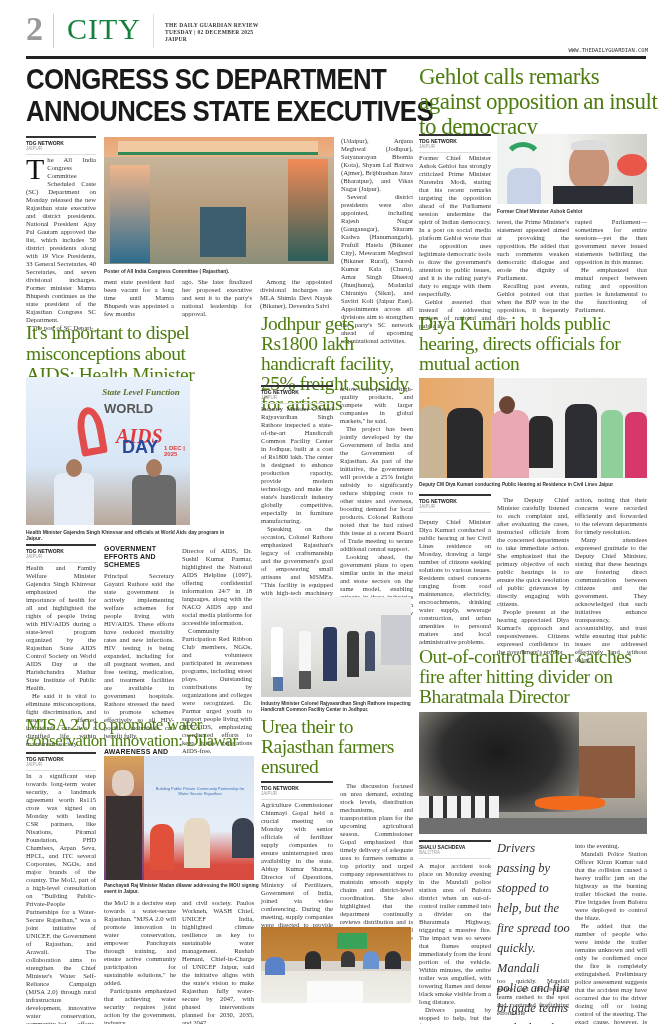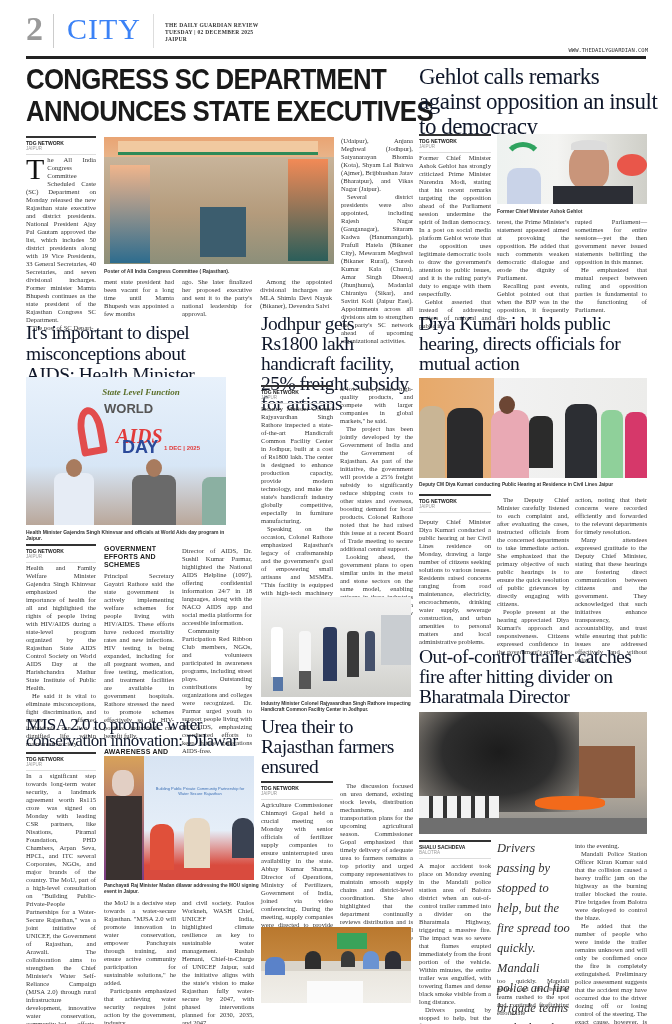--- a/index.html
+++ b/index.html
@@ -1,26 +1,26 @@
 <!DOCTYPE html>
 <html><head>
 <meta charset="utf-8">
 <style>
 *{box-sizing:border-box;margin:0;padding:0}
 body{width:672px;height:1024px;background:#fff;position:relative;overflow:hidden;color:#222;font-family:"DejaVu Serif",serif}
 .abs{position:absolute}
 .masthead-num{left:26px;top:12px;font-family:"Liberation Serif",serif;font-size:34px;font-weight:700;color:#9a9a9a;line-height:34px}
 .masthead-sep{left:53px;top:14px;width:1px;height:34px;background:#ccc}
-.masthead-city{left:67px;top:12px;font-family:"Liberation Serif",serif;font-size:30px;color:#3b82f6;line-height:34px;letter-spacing:1px}
+.masthead-city{left:67px;top:12px;font-family:"Liberation Serif",serif;font-size:30px;color:#15803d;line-height:34px;letter-spacing:1px}
 .masthead-sep2{left:153px;top:14px;width:1px;height:34px;background:#ddd}
 .masthead-info{left:165px;top:22px;font-family:"Liberation Serif",serif;font-size:5.5px;font-weight:700;color:#333;line-height:7px;letter-spacing:.3px}
 .masthead-url{right:24px;top:47px;font-family:"DejaVu Sans Mono",monospace;font-size:5.5px;color:#333}
 .masthead-rule{left:26px;top:56px;width:620px;height:3px;background:#222}
 .head-cond{font-family:"Liberation Sans",sans-serif;font-weight:700;font-size:30px;line-height:30px;color:#1a1a1a;letter-spacing:-0.8px;transform:scaleX(.86);transform-origin:left top;white-space:nowrap}
-.head-serif{font-family:"Liberation Serif",serif;color:#0f172a;letter-spacing:-0.5px}
+.head-serif{font-family:"Liberation Serif",serif;color:#4d7c0f;letter-spacing:-0.5px}
 .byline{border-top:2px solid #333;padding-top:2px}
 .byline .name{font-family:"Liberation Sans",sans-serif;font-size:5px;font-weight:700;color:#222;display:block;line-height:6px}
 .byline .place{font-family:"Liberation Sans",sans-serif;font-size:4.5px;color:#999;display:block;line-height:6px;border-bottom:1px solid #ddd;padding-bottom:2px}
 .body{font-family:"Liberation Serif",serif;font-size:6.6px;line-height:8px;color:#333;text-align:justify;hyphens:auto}
 .body p{text-indent:6px}
 .body p.noind{text-indent:0}
 .caption{font-family:"Liberation Sans",sans-serif;font-size:5px;font-weight:700;color:#333;line-height:6px}
 .subhead{font-family:"Liberation Sans",sans-serif;font-size:7px;font-weight:700;color:#222;line-height:8px;letter-spacing:.2px}
 .photo{overflow:hidden}
 .dropcap{float:left;font-family:"Liberation Serif",serif;font-size:30px;line-height:24px;margin:1px 3px 0 0;color:#111}
@@ -95,21 +95,21 @@
 <div class="abs body" style="left:497px;top:218px;width:72px">
   <p class="noind">terest, the Prime Minister's statement appeared aimed at provoking the opposition. He added that such comments weaken democratic dialogue and erode the dignity of Parliament.</p>
   <p>Recalling past events, Gehlot pointed out that when the BJP was in the opposition, it frequently dis-</p>
 </div>
 <div class="abs body" style="left:575px;top:218px;width:72px">
   <p class="noind">rupted Parliament—sometimes for entire sessions—yet the then government never issued statements belittling the opposition in this manner.</p>
   <p>He emphasized that mutual respect between ruling and opposition parties is fundamental to the functioning of Parliament.</p>
 </div>
 
 <div class="abs head-serif" style="left:26px;top:322px;width:210px;font-size:19.5px;line-height:21px">It's important to dispel misconceptions about AIDS: Health Minister</div>
-<div class="abs photo" style="left:26px;top:377px;width:200px;height:148px;background:linear-gradient(180deg,#e8f1fb 0%,#d7e6f6 60%,#b9a79a 100%)">
+<div class="abs photo" style="left:26px;top:377px;width:164px;height:148px;background:linear-gradient(180deg,#e8f1fb 0%,#d7e6f6 60%,#b9a79a 100%)">
   <div style="position:absolute;left:40px;top:10px;width:150px;text-align:center;font-family:'Liberation Serif',serif;font-style:italic;font-weight:700;font-size:9px;color:#5b6f2a">State Level Function</div>
   <div style="position:absolute;left:78px;top:24px;font-family:'Liberation Sans',sans-serif;font-weight:700;font-size:13px;color:#555">WORLD</div>
   <div style="position:absolute;left:90px;top:48px;font-family:'Liberation Serif',serif;font-style:italic;font-weight:700;font-size:20px;color:#e23b3b">AIDS</div>
   <div style="position:absolute;left:96px;top:60px;font-family:'Liberation Sans',sans-serif;font-weight:700;font-size:18px;color:#2b4a9a">DAY</div>
   <div style="position:absolute;left:138px;top:68px;font-family:'Liberation Sans',sans-serif;font-weight:700;font-size:6px;color:#e23b3b">1 DEC | 2025</div>
   <div style="position:absolute;left:52px;top:30px;width:26px;height:48px;border:7px solid #e24c4c;border-radius:50% 50% 10% 10%;transform:rotate(-10deg)"></div>
   <div style="position:absolute;left:28px;top:96px;width:40px;height:52px;background:#e6ecf5;border-radius:8px 8px 0 0"></div>
   <div style="position:absolute;left:40px;top:82px;width:16px;height:18px;background:#a87b5e;border-radius:50%"></div>
   <div style="position:absolute;left:106px;top:98px;width:44px;height:50px;background:#6a6a6a;border-radius:8px 8px 0 0"></div>
   <div style="position:absolute;left:120px;top:82px;width:16px;height:18px;background:#a87b5e;border-radius:50%"></div>

